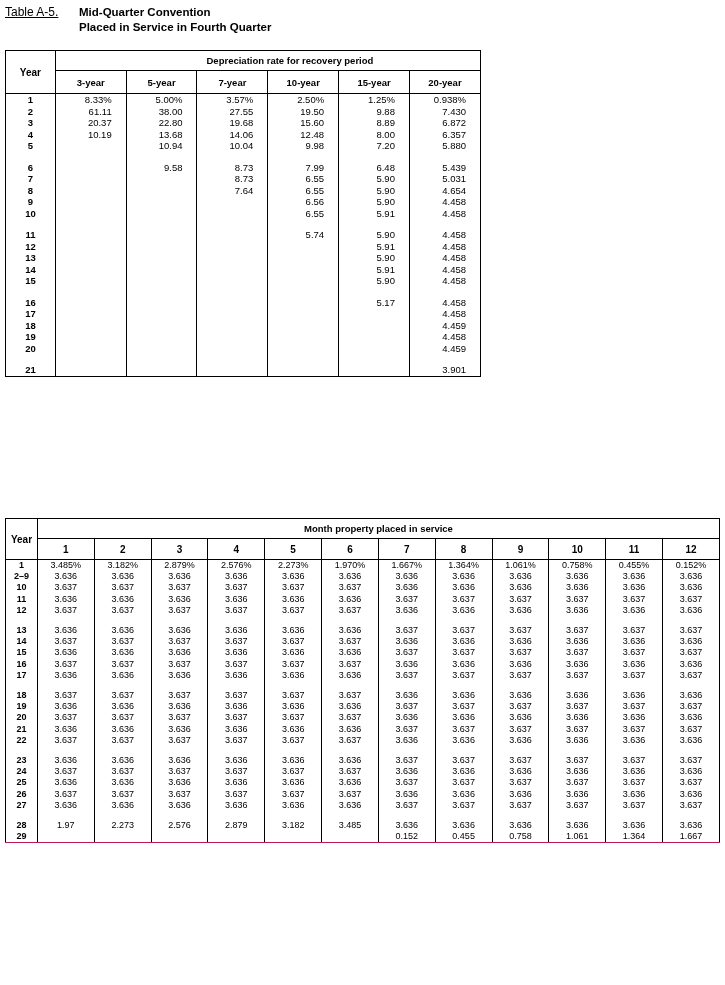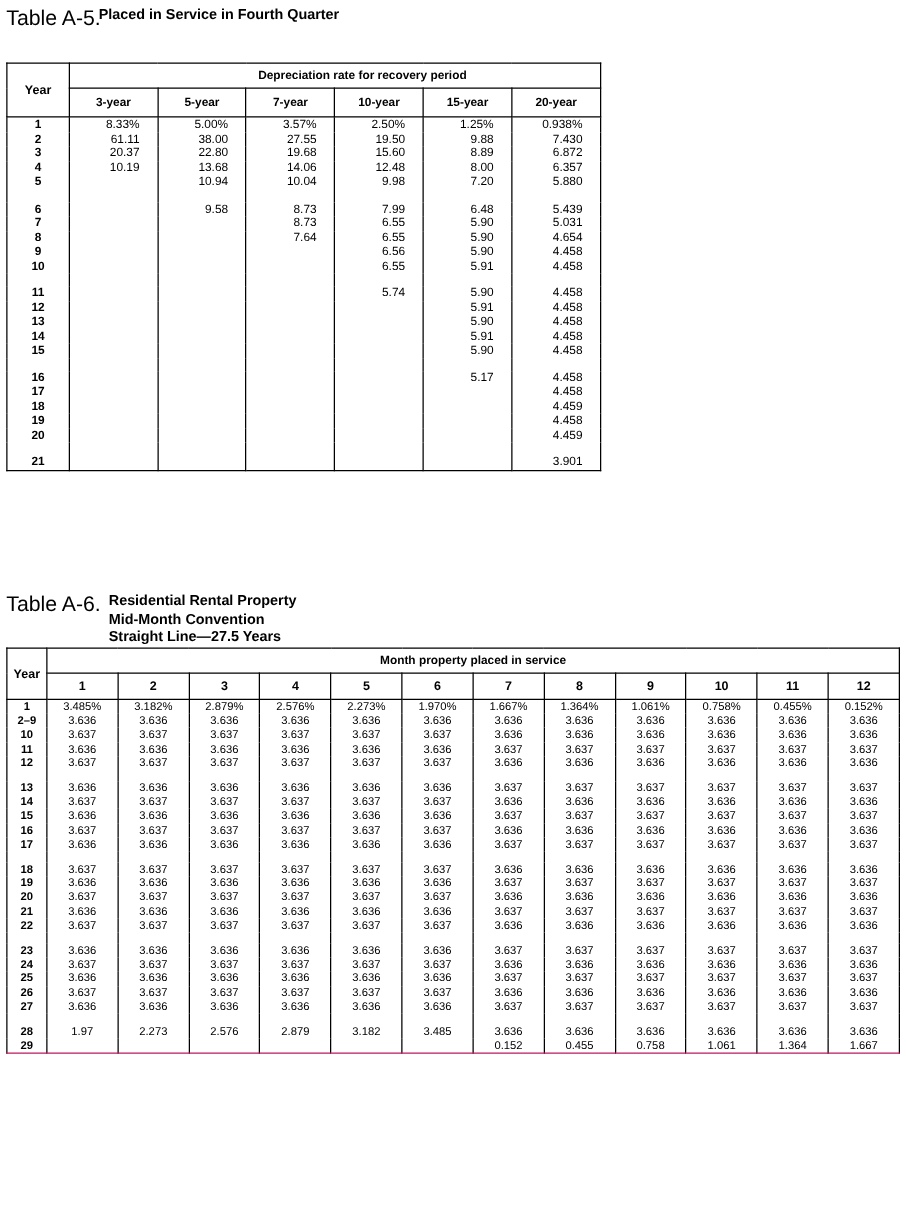--- a/index.html
+++ b/index.html
@@ -21,22 +21,23 @@
     height: 985px;
   }
 
   
   .tbl-head {
     position: absolute;
     display: flex;
     align-items: flex-start;
   }
   .tbl-label {
-    font-size: 17px;
+    font-size: 12px;
     white-space: nowrap;
+    text-decoration: underline;
   }
   .tbl-title {
     font-size: 11.5px;
     font-weight: bold;
     line-height: 14.5px;
     white-space: nowrap;
   }
 
   #head-a5 { left: 5px; top: 5px; }
   #head-a5 .tbl-label { width: 74px; }
@@ -159,20 +160,21 @@
   #table-a6 tr.last-body td { border-bottom: 1px solid #be185d; }
 </style>
 </head>
 <body>
 
 <div class="page">
 
   <div class="tbl-head" id="head-a5">
     <div class="tbl-label">Table A-5.</div>
     <div class="tbl-title">
+      <div>Mid-Quarter Convention</div>
       <div>Placed in Service in Fourth Quarter</div>
     </div>
   </div>
 
   <table id="table-a5">
     <thead>
       <tr>
         <th class="hdr-year" rowspan="2">Year</th>
         <th class="hdr-span" colspan="6">Depreciation rate for recovery period</th>
       </tr>
@@ -407,28 +409,20 @@
           <td class="val"></td>
           <td class="val"></td>
           <td class="val"></td>
           <td class="val"></td>
           <td class="val"></td>
           <td class="val">3.901</td>
         </tr>
       </tbody>
   </table>
 
-  <div class="tbl-head" id="head-a6">
-    <div class="tbl-label">Table A-6.</div>
-    <div class="tbl-title">
-      <div>Residential Rental Property</div>
-      <div>Mid-Month Convention</div>
-      <div>Straight Line—27.5 Years</div>
-    </div>
-  </div>
 
   <table id="table-a6">
     <thead>
       <tr>
         <th class="hdr-year" rowspan="2">Year</th>
         <th class="hdr-span" colspan="12">Month property placed in service</th>
       </tr>
       <tr id="a6-col-headers">
           <th class="hdr-col">1</th>
           <th class="hdr-col">2</th>

